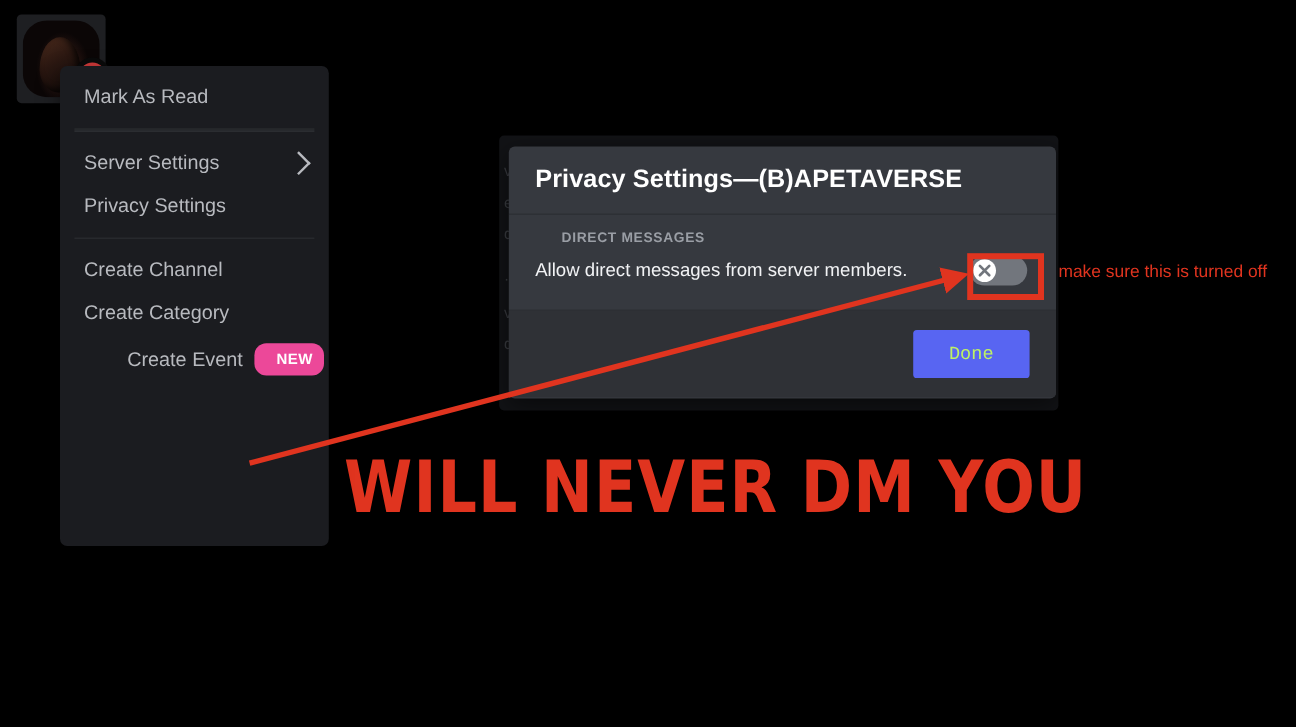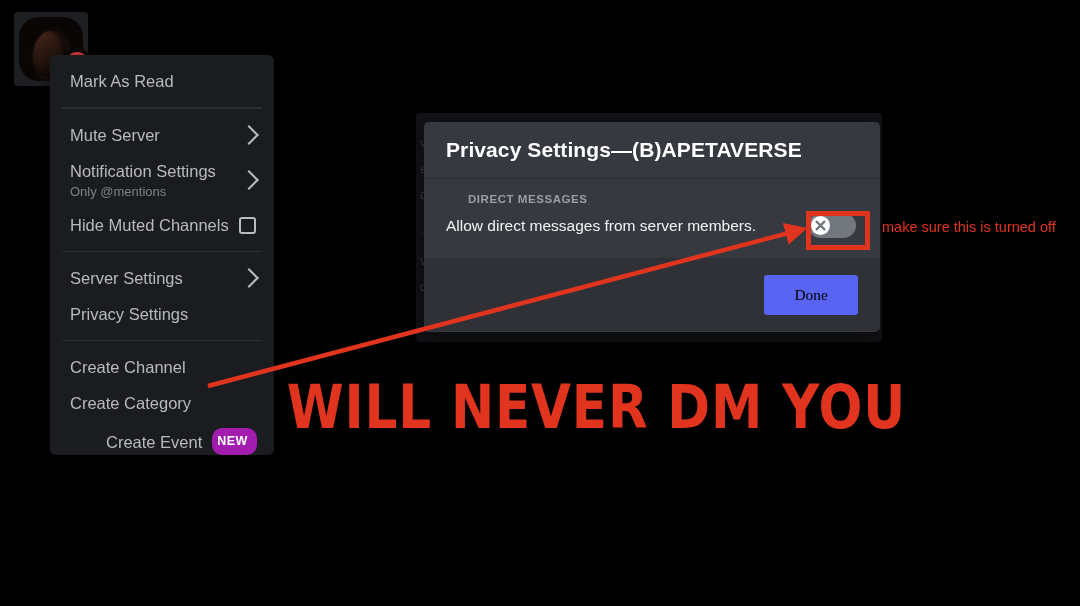--- a/index.html
+++ b/index.html
@@ -114,26 +114,26 @@
     width: 17px;
     height: 17px;
     border: 2px solid #b9bbc0;
     border-radius: 3px;
     margin-right: 6px;
     flex: none;
     box-sizing: border-box;
   }
   .new-badge {
     display: inline-block;
-    background: #a21caf;
+    background: #ec4899;
     color: #ffffff;
     font-size: 12.5px;
     font-weight: bold;
     letter-spacing: .4px;
-    padding: 2px 9px 3px 5px;
+    padding: 2px 9px 3px 18px;
     border-radius: 10px;
     margin-left: 10px;
     vertical-align: 2px;
   }
   .mi-row { display: flex; align-items: center; margin-left: 36px; }
 
   
   #bg-panel {
     position: absolute;
     left: 416px;
@@ -227,27 +227,27 @@
     height: 72px;
     background: #2f3136;
     display: flex;
     align-items: center;
     justify-content: flex-end;
     padding-right: 22px;
     box-sizing: border-box;
   }
   #done-button {
     background: #5865f2;
-    color: #000000;
+    color: #bef264;
     font-size: 15.5px;
     border: none;
     border-radius: 3px;
     padding: 11px 30px;
     cursor: pointer;
-    font-family: Liberation Serif, serif;
+    font-family: Liberation Mono, monospace;
   }
 
   
   #toggle-highlight {
     position: absolute;
     left: 806px;
     top: 211px;
     width: 64px;
     height: 39px;
     border: 5px solid #e0341f;
@@ -299,37 +299,20 @@
 
   <div class="menu-group">
     <div class="menu-item">
       <span class="mi-label">Mark As Read</span>
     </div>
   </div>
   <div class="menu-divider"></div>
 
   <div class="menu-divider"></div>
 
-  <div class="menu-group">
-    <div class="menu-item">
-      <span class="mi-label">Mute Server</span>
-      <span class="chevron"></span>
-    </div>
-    <div class="menu-item">
-      <span>
-        <span class="mi-label">Notification Settings</span>
-        <span class="mi-sub">Only @mentions</span>
-      </span>
-      <span class="chevron"></span>
-    </div>
-    <div class="menu-item">
-      <span class="mi-label">Hide Muted Channels</span>
-      <span class="checkbox"></span>
-    </div>
-  </div>
   <div class="menu-divider"></div>
 
   <div class="menu-group">
     <div class="menu-item">
       <span class="mi-label">Server Settings</span>
       <span class="chevron"></span>
     </div>
     <div class="menu-item">
       <span class="mi-label">Privacy Settings</span>
     </div>

